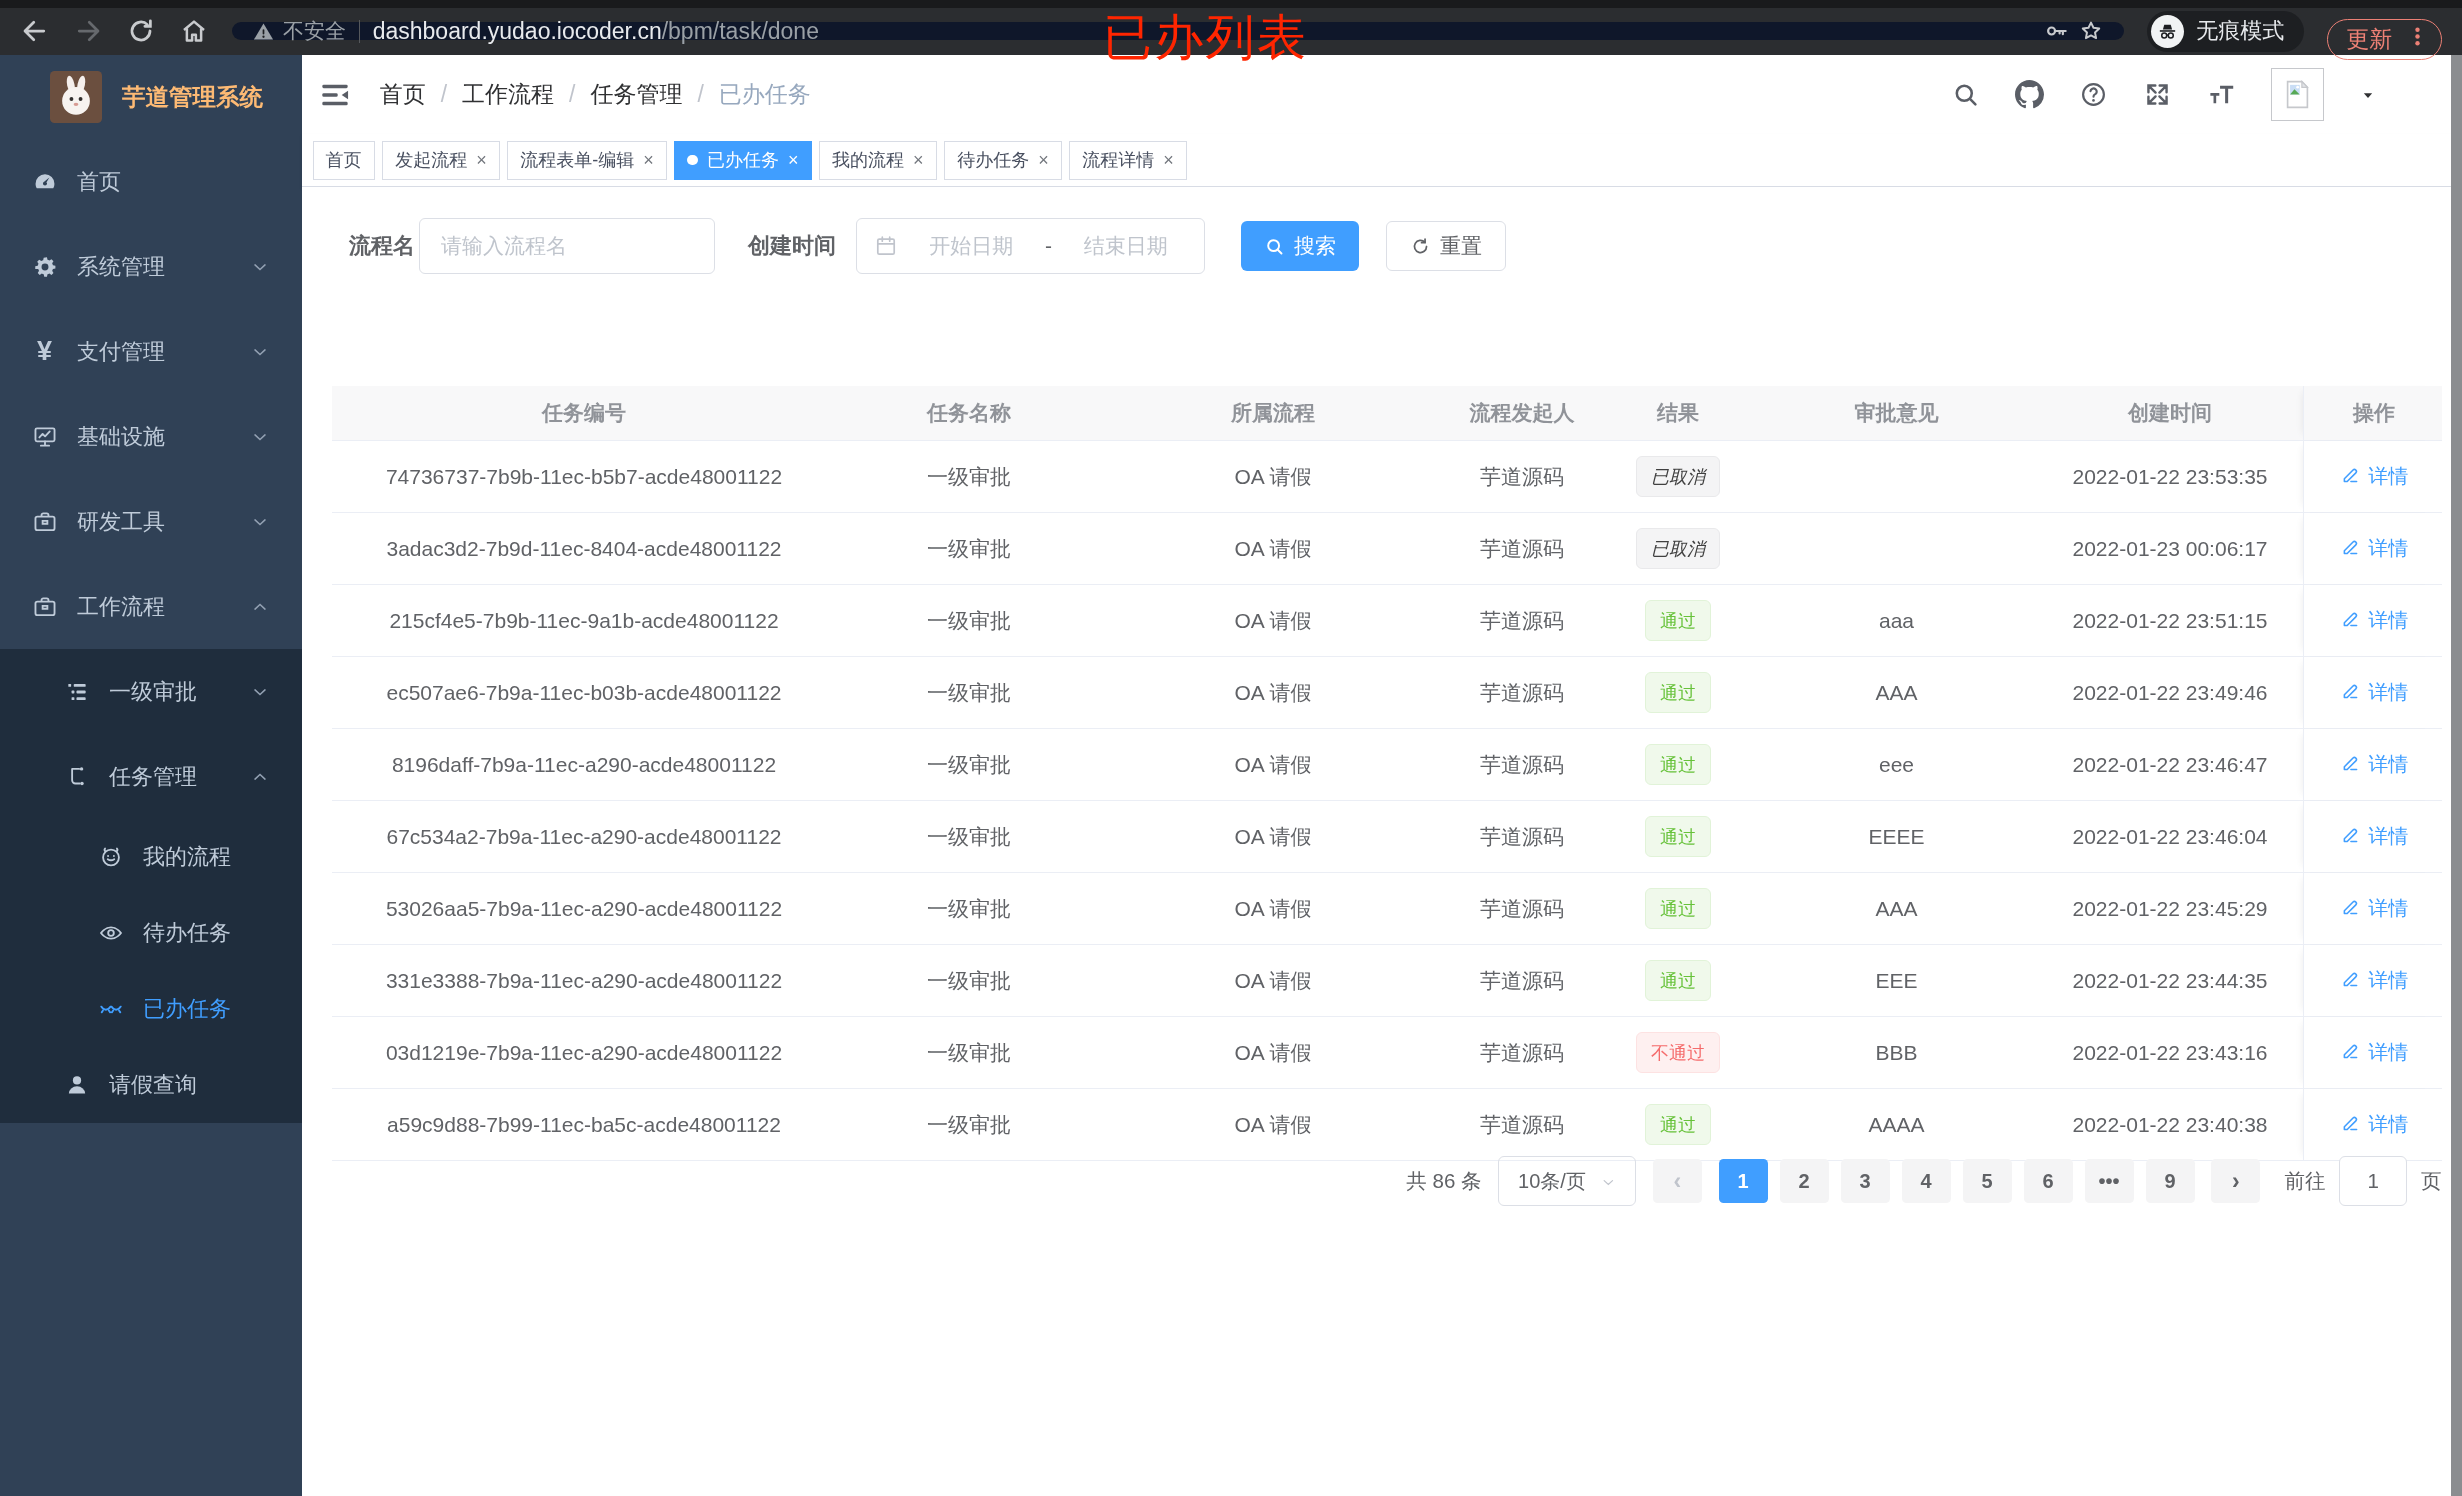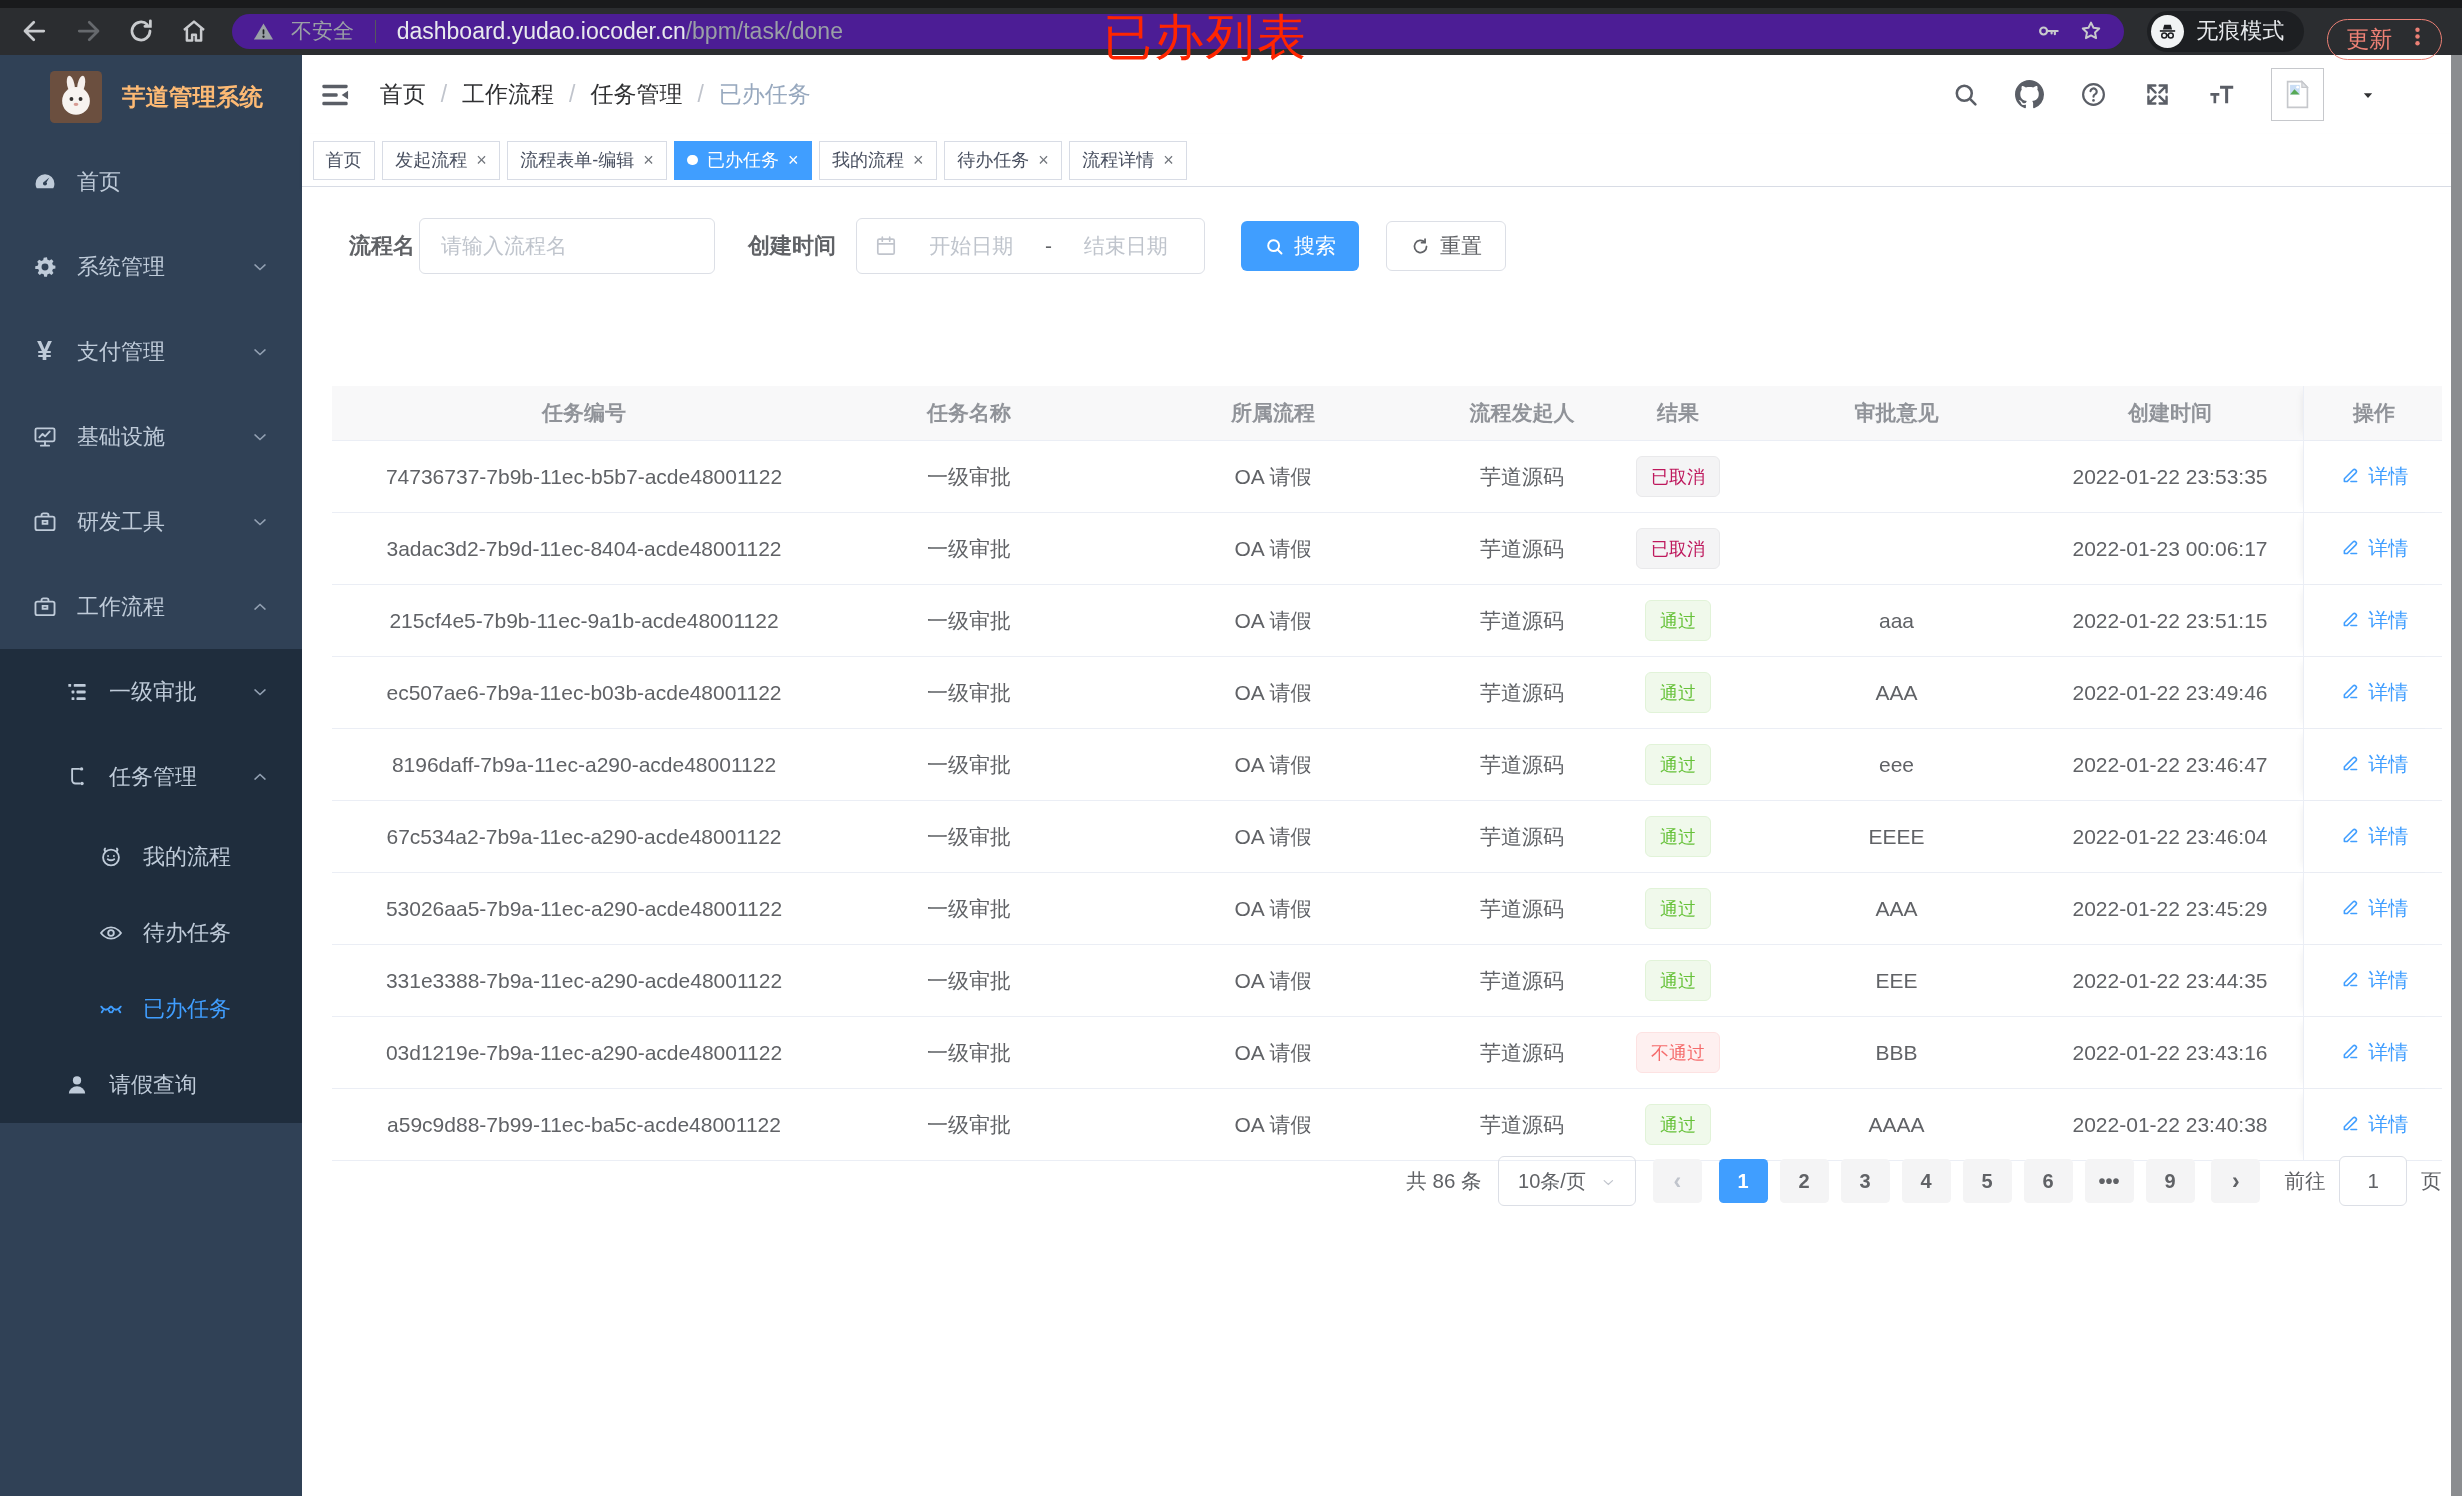--- a/index.html
+++ b/index.html
@@ -7,22 +7,22 @@
     font-family:"Liberation Sans","DejaVu Sans",sans-serif; }
   .screen { position:absolute; inset:0; }
 
   
   .chrome { position:absolute; top:0; left:0; right:0; height:55px; background:#2b2d30; z-index:20; }
   .tabstrip { height:7.6px; background:#191a1c; }
   .toolbar { height:47px; display:flex; align-items:center; padding:0 20px; gap:23px; }
   .navbtn { width:30px; height:30px; color:#c9cbce; flex:none; }
   .navbtn svg { width:100%; height:100%; }
   .navbtn.disabled { color:#66696d; }
-  .urlbar { flex:1; height:35px; border-radius:17.5px; background:#4c1d95; display:flex;
-    align-items:center; padding:0 20px; gap:16px; color:#9aa0a6; font-size:21px; min-width:0; }
+  .urlbar { flex:1; height:18px; border-radius:17.5px; background:#0f172a; display:flex;
+    align-items:center; padding:0 20px; gap:8px; color:#9aa0a6; font-size:21px; min-width:0; }
   .urlbar .wicon { width:23px; height:23px; flex:none; }
   .urlbar .divider { width:1.5px; height:23px; background:#55585c; margin:0 4.6px; }
   .url { font-size:23px; color:#e8eaed; white-space:nowrap; }
   .url .path { color:#9aa0a6; }
   .urlbar .sp { flex:1; }
   .pillicon { width:26px; height:26px; color:#c8cacd; flex:none; }
   .pillicon svg { width:100%; height:100%; }
   .incog { height:41px; border-radius:20.5px; background:#1d1f22; display:flex; align-items:center;
     gap:12px; padding:0 20px 0 4.6px; color:#e8eaed; font-size:22px; flex:none; }
   .incog .circ { width:33px; height:33px; border-radius:50%; background:#f1f3f4; display:flex;
@@ -112,21 +112,21 @@
   .table { position:absolute; top:199px; left:30px; width:2110px; font-size:21px; color:#606266; }
   .thead, .tr { display:grid; grid-template-columns:504px 266px 342px 156px 156px 281px 266px 141px; }
   .thead { height:55px; background:#f8f8f9; color:#909399; font-weight:600; align-items:center;
     border-bottom:1.5px solid #ebeef5; }
   .tr { height:72px; align-items:center; border-bottom:1.5px solid #ebeef5; }
   .td, .th { text-align:center; overflow:hidden; white-space:nowrap; }
   .opcell { height:100%; display:flex; align-items:center; justify-content:center;
     border-left:1.5px solid #ebeef5; box-shadow:-6px 0 7.6px -6px rgba(0,0,0,.08); }
   .badge { display:inline-flex; align-items:center; height:41px; padding:0 13.7px; border-radius:6px;
     font-size:18px; border:1.5px solid transparent; }
-  .badge.info   { background:#f4f4f5; border-color:#e9e9eb; color:#be185d; }
+  .badge.info   { background:#f4f4f5; border-color:#e9e9eb; color:#404040;font-style:italic; }
   .badge.success{ background:#f0f9eb; border-color:#e1f3d8; color:#67c23a; }
   .badge.danger { background:#fef0f0; border-color:#fde2e2; color:#f56c6c; }
   .detail { color:#409eff; display:inline-flex; align-items:center; gap:7.6px; font-size:20px; cursor:pointer; }
   .detail svg { width:21px; height:21px; }
 
   
   .pager { position:absolute; top:969px; right:10px; display:flex; align-items:center; gap:16.7px;
     font-size:20.5px; color:#606266; }
   .psize { width:138px; height:50px; border:1.5px solid #dcdfe6; border-radius:6px; display:flex;
     align-items:center; justify-content:center; gap:13.7px; font-size:20px; color:#606266; }

